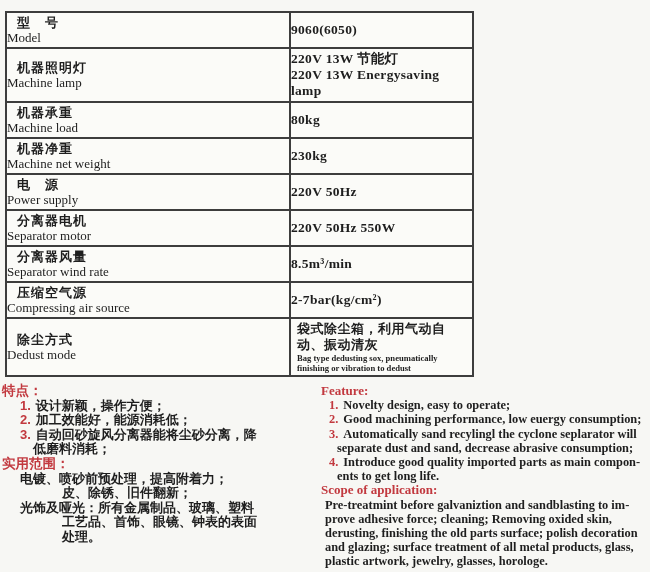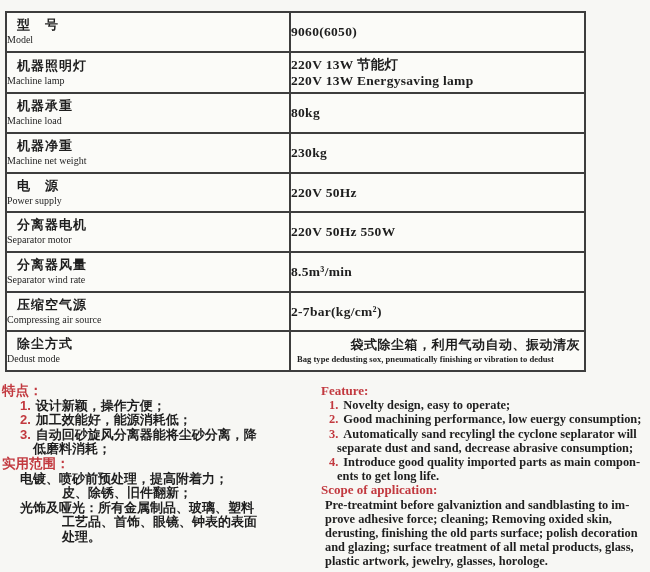--- a/index.html
+++ b/index.html
@@ -6,45 +6,45 @@
   body{
     width:650px;height:572px;overflow:hidden;position:relative;
     background:#f7f7f4;
     font-family:"Liberation Sans",sans-serif;
     color:#1e1e1e;
   }
   .page{position:absolute;inset:0;}
 
   
   table.spec{
-    position:absolute;left:5px;top:11px;width:581px;height:361px;
+    position:absolute;left:5px;top:11px;width:469px;height:361px;
     border-collapse:collapse;table-layout:fixed;
     background:#fbfbf8;
   }
   table.spec td{
     border:2px solid #3d3d3d;
     vertical-align:middle;
     padding:2px 4px 2px 0;
   }
   td.label-cell{width:278px;padding-left:44px;}
   td.value-cell{padding-left:36px;}
   .lbl-zh{
     font-weight:bold;font-size:13px;line-height:15px;
     margin-left:10px;letter-spacing:1px;
   }
   .lbl-en{
     font-family:"Liberation Serif",serif;
-    font-size:10px;line-height:15px;
+    font-size:13px;line-height:15px;
   }
   .val{
     font-family:"Liberation Serif",serif;
     font-size:13.5px;line-height:16px;font-weight:600;
     letter-spacing:0.3px;
   }
-  .val.zh-val{font-family:Liberation Mono, monospace;font-weight:bold;font-size:13px;letter-spacing:0.5px;text-align:right;}
+  .val.zh-val{font-family:Liberation Serif, serif;font-weight:bold;font-size:13px;letter-spacing:0.5px;}
   td.value-cell.dedust{padding-left:6px;}
   .val.tiny{
     font-size:8.6px;line-height:10px;font-weight:600;letter-spacing:0;
   }
 
   
   .cn-section{
     position:absolute;left:2px;top:384px;width:318px;
     font-size:13px;line-height:14.6px;font-weight:600;
   }

